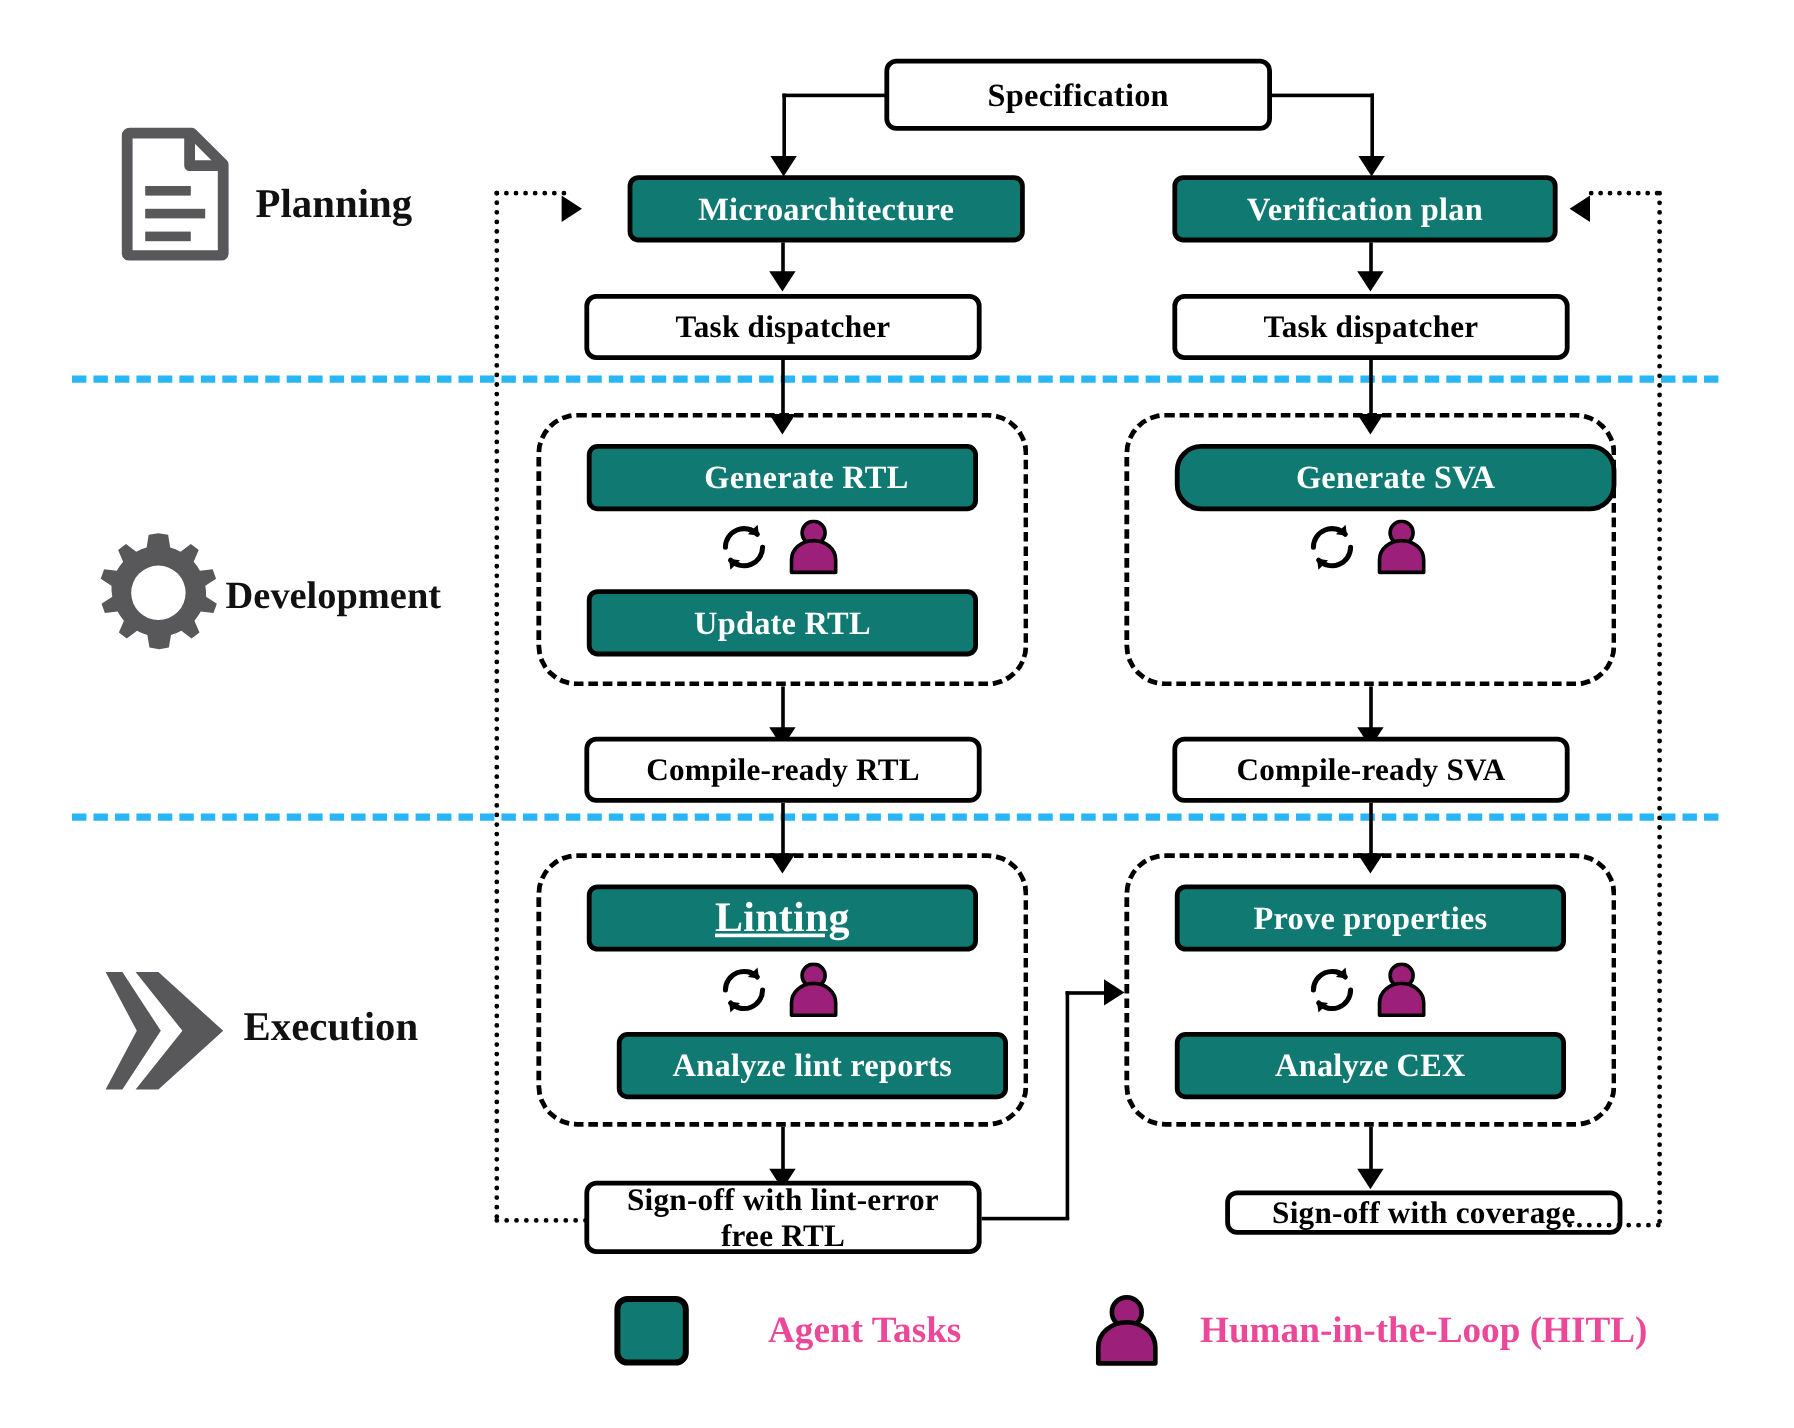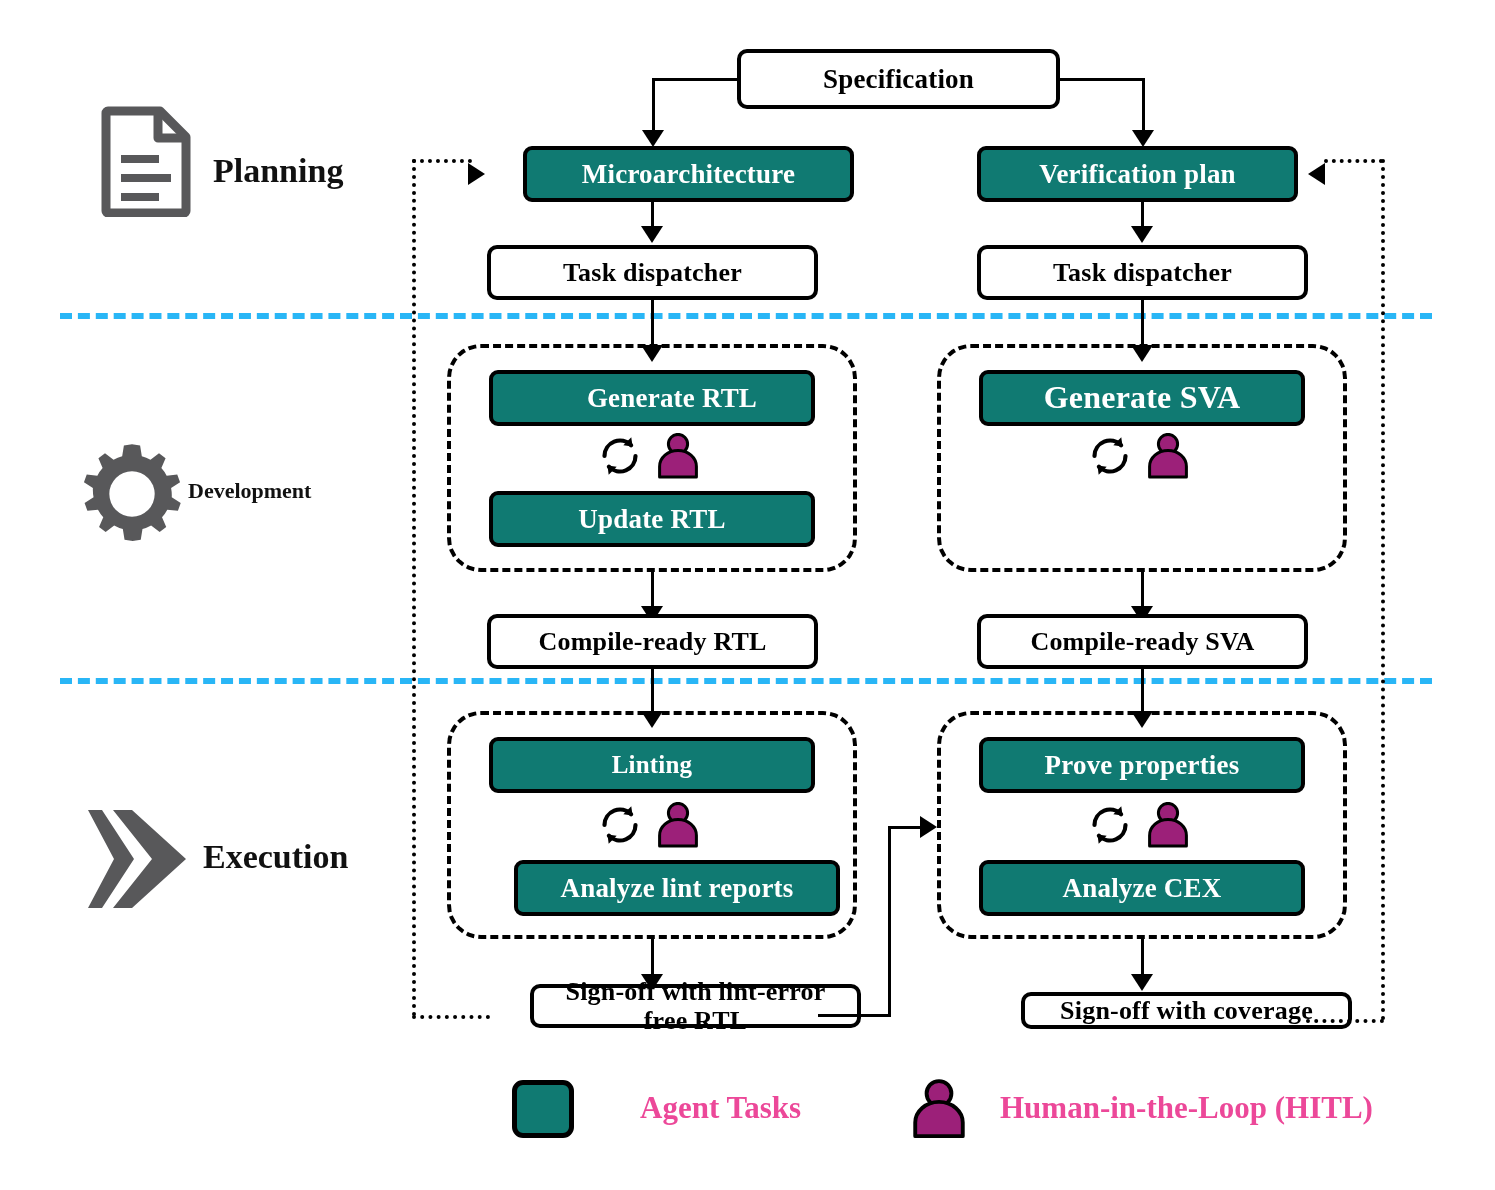--- a/index.html
+++ b/index.html
@@ -52,21 +52,21 @@
     <span>Planning</span>
   </div>
   <svg style="position:absolute;left:100px;top:105px;" width="92" height="112" viewBox="0 0 92 112">
     <path d="M8 6 h52 l26 26 v74 a2 2 0 0 1 -2 2 H8 a2 2 0 0 1 -2 -2 V8 a2 2 0 0 1 2 -2 z" fill="#ffffff" stroke="#58585a" stroke-width="9" stroke-linejoin="round"></path>
     <path d="M58 7 v26 h27" fill="none" stroke="#58585a" stroke-width="9" stroke-linejoin="round"></path>
     <rect x="21" y="50" width="38" height="8" fill="#58585a"></rect>
     <rect x="21" y="69" width="50" height="8" fill="#58585a"></rect>
     <rect x="21" y="88" width="38" height="8" fill="#58585a"></rect>
   </svg>
 
-  <div class="phase-label" style="left:188px;top:478px;font-size:22px;">
+  <div class="phase-label" style="left:188px;top:478px;font-size:32px;">
     <span>Development</span>
   </div>
   <svg style="position:absolute;left:78px;top:440px;" width="108" height="108" viewBox="0 0 100 100">
     <path fill="#58585a" d="M50 4 l7.5 1.2 1.6 9.8 a36 36 0 0 1 8 3.3 l7.9-6 6.1 4.6 -3.9 9.1 a36 36 0 0 1 4.9 7 l9.8-1.1 2.6 7.2 -8.3 5.4 a36 36 0 0 1 .6 8.5 l8.3 5.4 -2.6 7.2 -9.8-1.1 a36 36 0 0 1 -4.9 7 l3.9 9.1 -6.1 4.6 -7.9-6 a36 36 0 0 1 -8 3.3 l-1.6 9.8 -7.5 1.2 -7.5-1.2 -1.6-9.8 a36 36 0 0 1 -8-3.3 l-7.9 6 -6.1-4.6 3.9-9.1 a36 36 0 0 1 -4.9-7 l-9.8 1.1 -2.6-7.2 8.3-5.4 a36 36 0 0 1 -.6-8.5 l-8.3-5.4 2.6-7.2 9.8 1.1 a36 36 0 0 1 4.9-7 l-3.9-9.1 6.1-4.6 7.9 6 a36 36 0 0 1 8-3.3 l1.6-9.8z"></path>
     <circle cx="50" cy="50" r="21" fill="#ffffff"></circle>
   </svg>
 
   <div class="phase-label" style="left:203px;top:838px;font-size:34px;">
     <span>Execution</span>
   </div>
@@ -116,21 +116,21 @@
 
   <div class="group" style="left:447px;top:344px;width:410px;height:228px;"></div>
   <div class="group" style="left:937px;top:344px;width:410px;height:228px;"></div>
 
   <div class="box agent" style="left:489px;top:370px;width:326px;height:56px;font-size:27px;padding-left:40px;">
     <span>Generate RTL</span>
   </div>
   <div class="box agent" style="left:489px;top:491px;width:326px;height:56px;font-size:27px;">
     <span>Update RTL</span>
   </div>
-  <div class="box agent" style="left:979px;top:370px;width:326px;height:56px;font-size:32px;">
+  <div class="box agent" style="left:979px;top:370px;width:368px;height:56px;font-size:27px;border-radius:22px;">
     <span>Generate SVA</span>
   </div>
 
   <div class="hitl" style="left:598px;top:433px;">
     <svg width="44" height="44" viewBox="0 0 44 44">
       <path d="M6.5 22a15.5 15.5 0 0 1 26.6-10.8" fill="none" stroke="#000" stroke-width="4.2" stroke-linecap="round"></path>
       <path d="M37.5 22A15.5 15.5 0 0 1 10.9 32.8" fill="none" stroke="#000" stroke-width="4.2" stroke-linecap="round"></path>
       <path d="M33.3 3.2 L34.5 12.4 L25.3 11.2 Z" fill="#000"></path>
       <path d="M10.7 40.8 L9.5 31.6 L18.7 32.8 Z" fill="#000"></path>
     </svg>
@@ -166,21 +166,21 @@
   </div>
 
   <div class="ln v" style="left:651px;top:669px;height:50px;"></div>
   <div class="arrow down" style="left:641px;top:711px;"></div>
   <div class="ln v" style="left:1141px;top:669px;height:50px;"></div>
   <div class="arrow down" style="left:1131px;top:711px;"></div>
 
   <div class="group" style="left:447px;top:711px;width:410px;height:228px;"></div>
   <div class="group" style="left:937px;top:711px;width:410px;height:228px;"></div>
 
-  <div class="box agent" style="left:489px;top:737px;width:326px;height:56px;font-size:25px;">
+  <div class="box agent" style="left:489px;top:737px;width:326px;height:56px;font-size:35px;text-decoration:underline;">
     <span>Linting</span>
   </div>
   <div class="box agent" style="left:489px;top:860px;width:326px;height:56px;font-size:27px;margin-left:25px;">
     <span>Analyze lint reports</span>
   </div>
   <div class="box agent" style="left:979px;top:737px;width:326px;height:56px;font-size:27px;">
     <span>Prove properties</span>
   </div>
   <div class="box agent" style="left:979px;top:860px;width:326px;height:56px;font-size:27px;">
     <span>Analyze CEX</span>
@@ -210,21 +210,21 @@
       <circle cx="24" cy="11" r="9.6" fill="#9c2079" stroke="#000" stroke-width="3"></circle>
       <path d="M5.6 44 V33.5 a18.4 16 0 0 1 36.8 0 V44 Z" fill="#9c2079" stroke="#000" stroke-width="3" stroke-linejoin="round"></path>
     </svg>
   </div>
 
   <div class="ln v" style="left:651px;top:939px;height:45px;"></div>
   <div class="arrow down" style="left:641px;top:974px;"></div>
   <div class="ln v" style="left:1141px;top:939px;height:45px;"></div>
   <div class="arrow down" style="left:1131px;top:974px;"></div>
 
-  <div class="box plain" style="left:487px;top:984px;width:331px;height:44px;font-size:26px;padding:0 14px;margin-left:43px;">
+  <div class="box plain" style="left:487px;top:984px;width:331px;height:61px;font-size:26px;padding:0 14px;">
     <span>Sign-off with lint-error free RTL</span>
   </div>
   <div class="box plain" style="left:977px;top:992px;width:331px;height:37px;font-size:26px;margin-left:44px;">
     <span>Sign-off with coverage</span>
   </div>
 
   <div class="ln h" style="left:818px;top:1014px;width:73px;"></div>
   <div class="ln v" style="left:888px;top:826px;height:190px;"></div>
   <div class="ln h" style="left:888px;top:826px;width:36px;"></div>
   <div class="arrow right" style="left:920px;top:816px;"></div>

